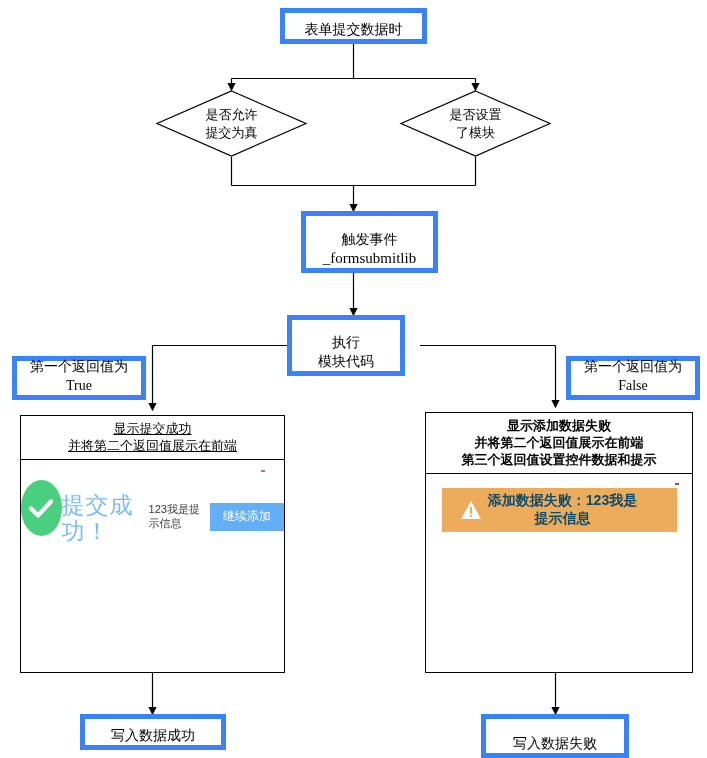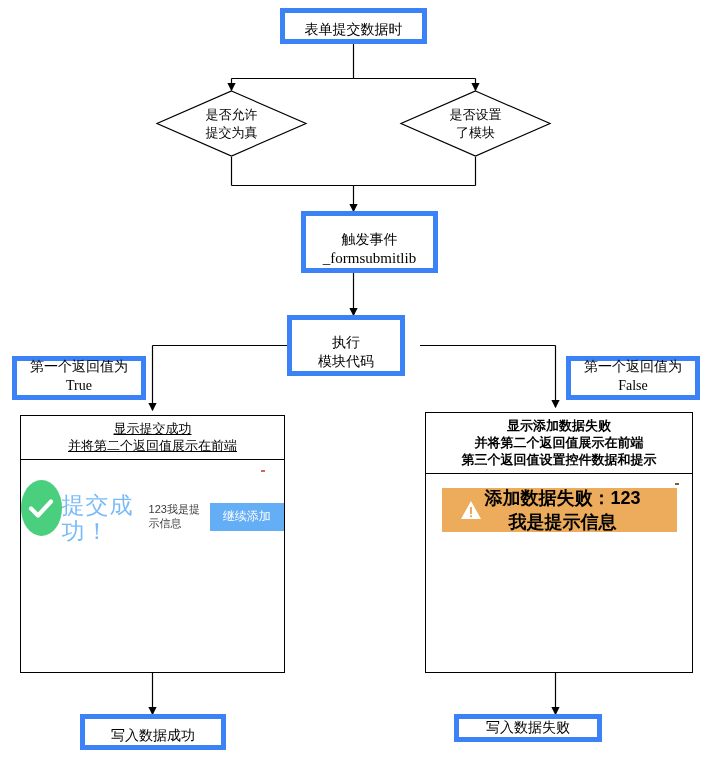--- a/index.html
+++ b/index.html
@@ -168,22 +168,22 @@
   .alert-icon {
     margin-left: 18px;
     width: 22px;
     height: 20px;
     flex: none;
   }
   .alert-text {
     flex: 1;
     text-align: center;
     margin-right: 34px;
-    color: #000000;
-    font-size: 18px;
+    color: #0c4a6e;
+    font-size: 14px;
   }
   .alert-dot {
     position: absolute;
     right: 13px;
     top: 9px;
     width: 4px;
     height: 2px;
     background: #8a5a2b;
   }
 </style>
@@ -299,17 +299,17 @@
         </svg>
         <div class="alert-text">添加数据失败：123我是提示信息</div>
       </div>
     </div>
   </div>
 
   <div class="node" style="left:80px; top:714px; width:146px; height:36px;">
     <span>写入数据成功</span>
   </div>
 
-  <div class="node" style="left:454px; top:714px; width:148px; height:28px;">
+  <div class="node" style="left:481px; top:714px; width:148px; height:44px;">
     <span>写入数据失败</span>
   </div>
 
 </div>
 
 </body></html>

